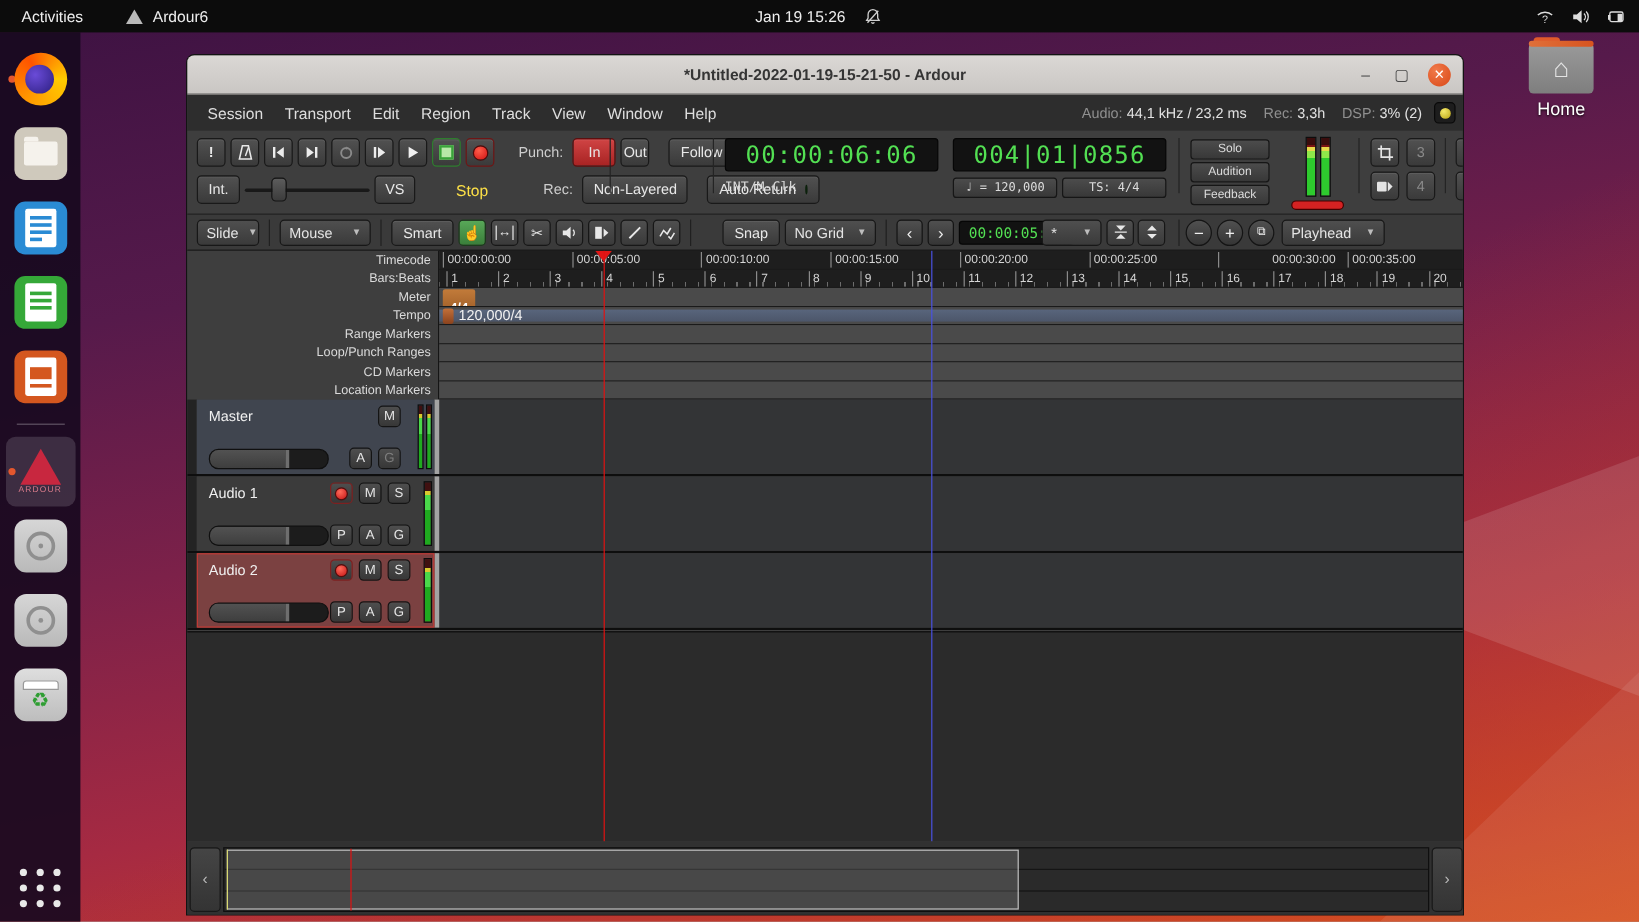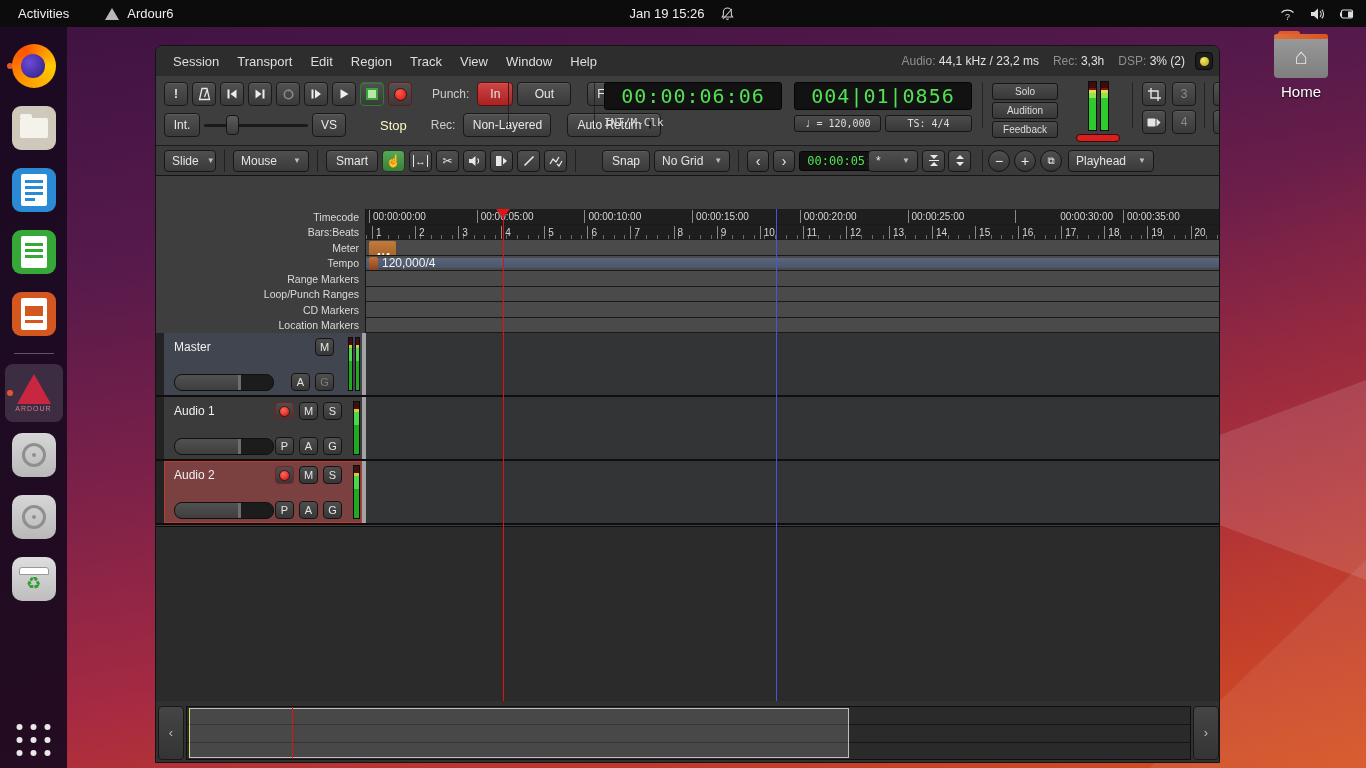--- a/index.html
+++ b/index.html
@@ -281,20 +281,28 @@
 
 <div class="home">
   <div class="home-folder">
       <span class="house">⌂</span>
     </div>
   <div class="home-label">Home</div>
 </div>
 
 <div class="win">
 
+  <div class="titlebar">
+    <span class="title">*Untitled-2022-01-19-15-21-50 - Ardour</span>
+    <div class="tb-btns">
+      <span class="tb-min">–</span>
+      <span class="tb-max">▢</span>
+      <span class="tb-close">✕</span>
+    </div>
+  </div>
 
   <div class="menubar">
     <span class="menu-item">Session</span>
     <span class="menu-item">Transport</span>
     <span class="menu-item">Edit</span>
     <span class="menu-item">Region</span>
     <span class="menu-item">Track</span>
     <span class="menu-item">View</span>
     <span class="menu-item">Window</span>
     <span class="menu-item">Help</span>
@@ -348,35 +356,35 @@
       </span>
       <span class="btn sq" style="border-color:#2e7d2e;">
         <span style="width:12px;height:12px;background:#b8e8a8;border:2px solid #3aa33a;"></span>
       </span>
       <span class="btn sq" style="border-color:#6e1515;">
         <span style="width:13px;height:13px;border-radius:50%;background:radial-gradient(circle at 38% 32%,#ff5c4a,#cf1212);border:1px solid #4e0a0a;"></span>
       </span>
       <span style="width:8px;"></span>
       <span class="lbl" style="color:#cdcdcd; margin:0 4px;">Punch:</span>
       <span class="btn red" style="width:36px;">In</span>
-      <span class="btn" style="width:54px;">Out</span>
+      <span class="btn" style="width:24px;">Out</span>
       <span style="width:8px;"></span>
       <span class="btn" style="width:94px; justify-content:space-between;">
         <span>Follow Range</span>
           <span class="led"></span>
       </span>
     </div>
     <div class="row2">
       <span class="btn" style="width:36px;">Int.</span>
       <span class="slider">
           <span class="track"></span>
           <span class="handle"></span>
         </span>
       <span class="btn" style="width:34px;">VS</span>
-      <span style="margin:0 20px 0 30px; font-size:13px; color:#fef9c3;">Stop</span>
+      <span style="margin:0 42px 0 30px; font-size:13px; color:#fde047;">Stop</span>
       <span class="lbl" style="color:#cdcdcd; margin-right:4px;">Rec:</span>
       <span class="btn" style="width:88px;">Non-Layered</span>
       <span style="width:8px;"></span>
       <span class="btn" style="width:94px; justify-content:space-between;">
         <span>Auto Return</span>
           <span class="led"></span>
       </span>
     </div>
     <div class="vsep" style="left:352px;"></div>
     <div class="vsep" style="left:438px;"></div>

